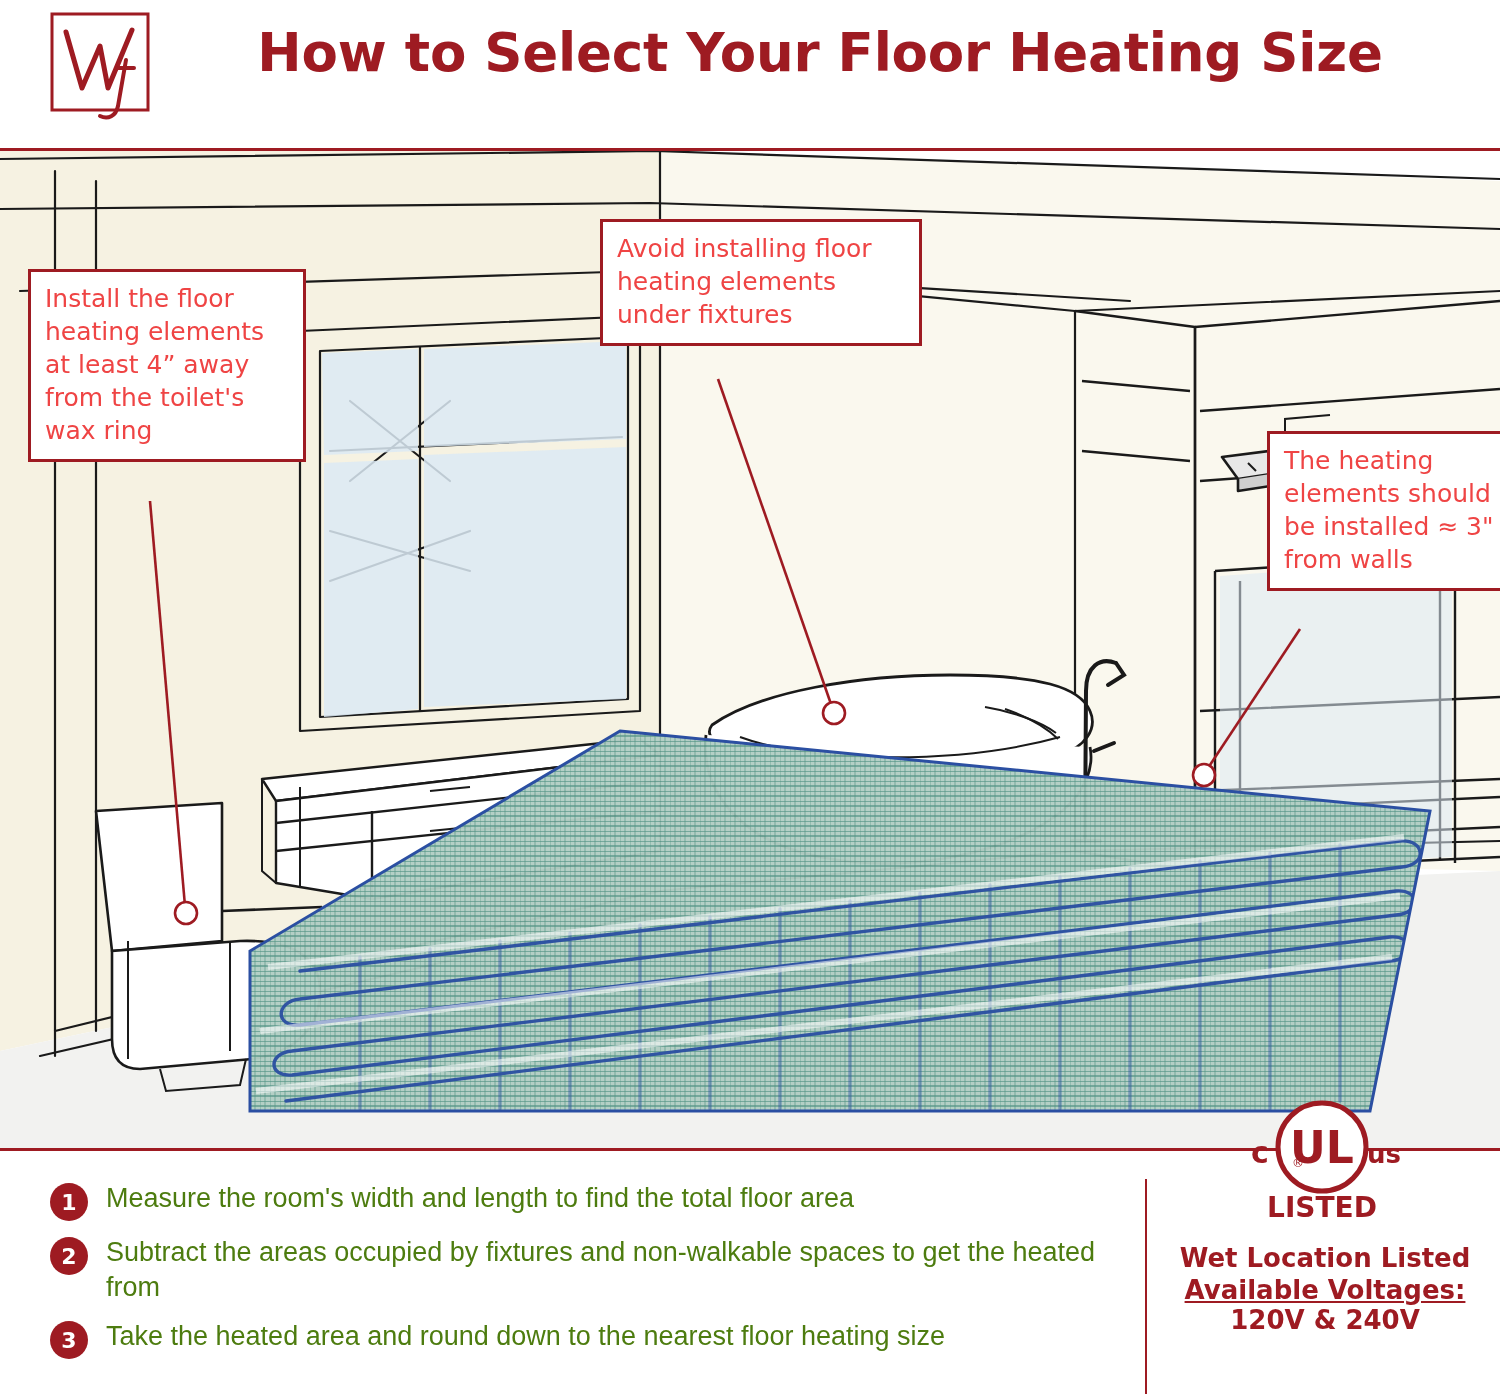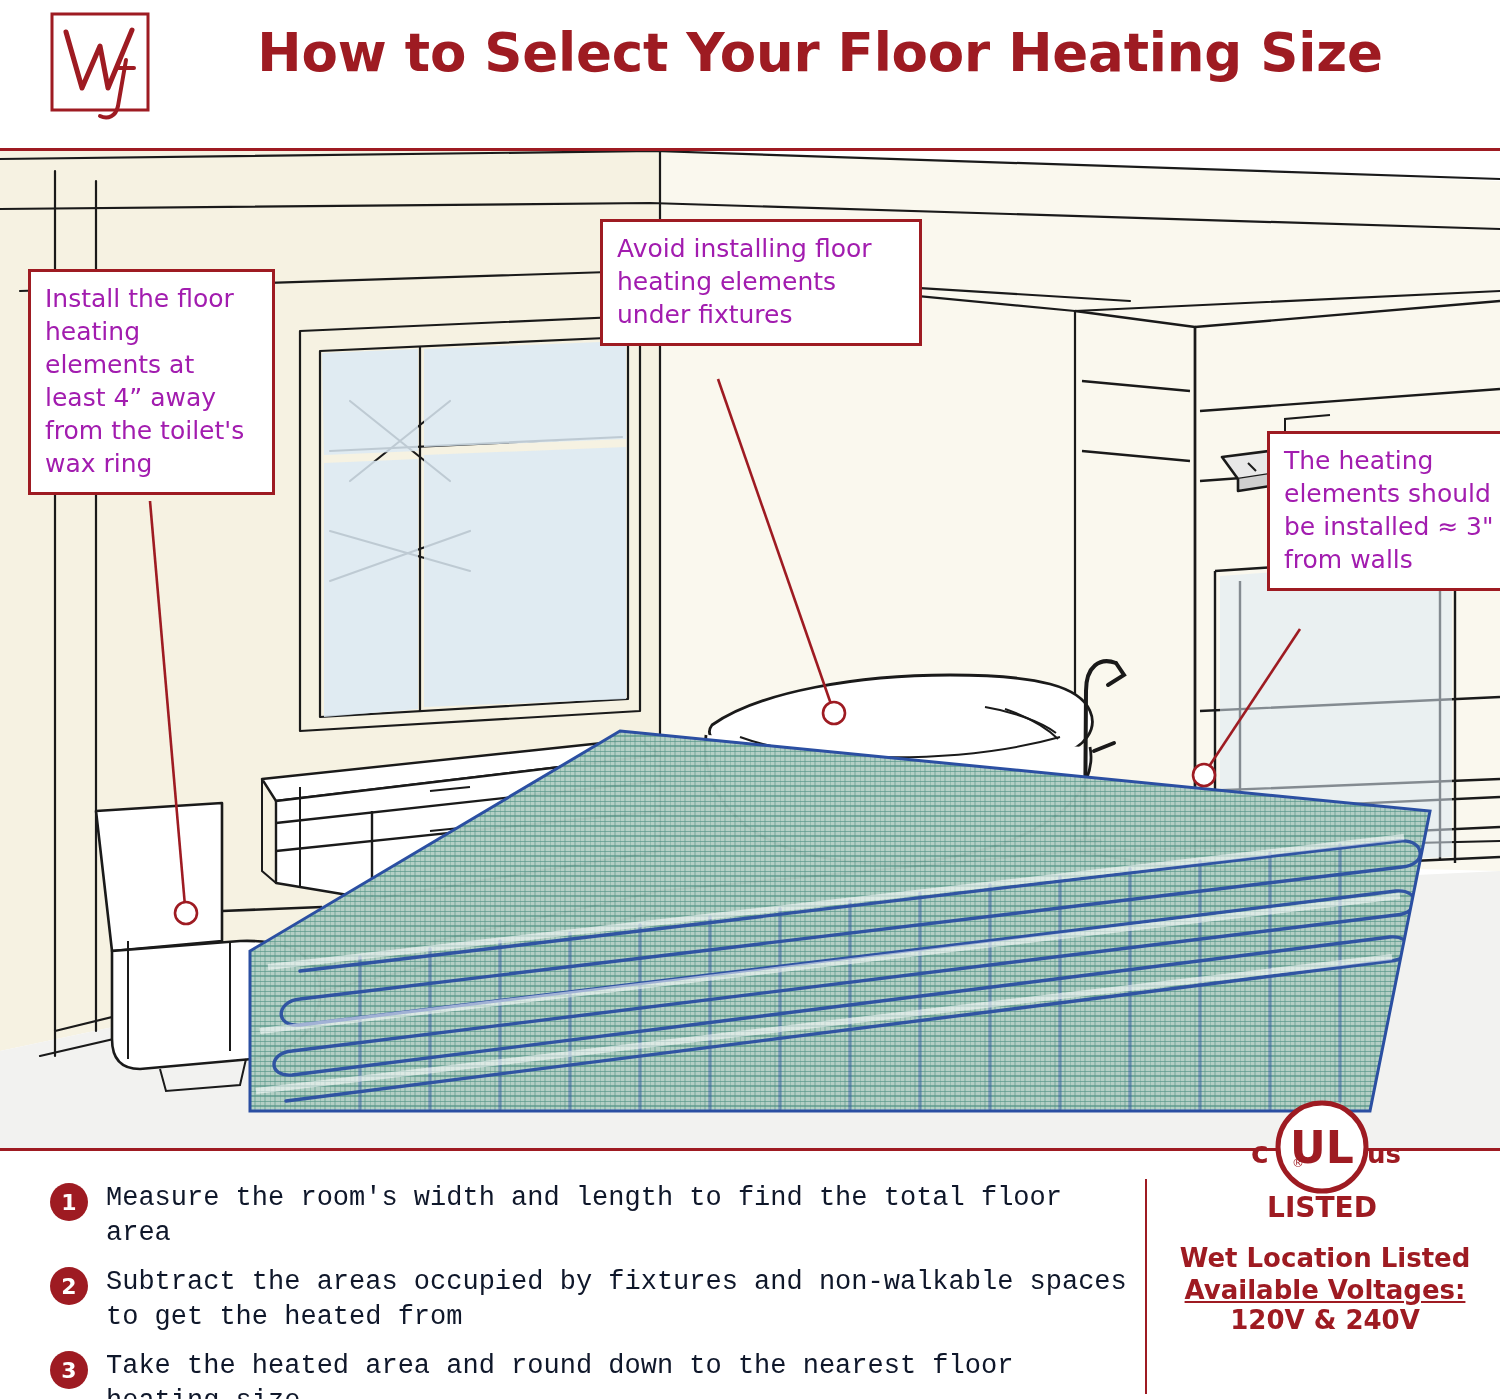--- a/index.html
+++ b/index.html
@@ -66,24 +66,24 @@
 
   
   .callout {
     position: absolute;
     background: #ffffff;
     border: 3px solid #9e1b22;
     box-sizing: border-box;
     padding: 10px 14px 12px 14px;
     font-size: 25px;
     line-height: 1.32;
-    color: #a21caf;
+    color: #ef4444;
     font-family: "DejaVu Sans", sans-serif;
   }
-  .callout-1 { left: 28px;  top: 118px; width: 247px; }
+  .callout-1 { left: 28px;  top: 118px; width: 278px; }
   .callout-2 { left: 600px; top: 68px;  width: 322px; }
   .callout-3 { left: 1267px; top: 280px; width: 272px; }
 
   
   .footer {
     position: absolute;
     left: 0; top: 1151px;
     width: 1500px; height: 248px;
     background: #ffffff;
   }
@@ -108,22 +108,22 @@
     display: flex;
     align-items: center;
     justify-content: center;
     margin-right: 18px;
     margin-top: 2px;
     font-family: "DejaVu Sans", sans-serif;
   }
   .step-text {
     font-size: 27px;
     line-height: 1.3;
-    color: #0f172a;
-    font-family: Liberation Mono, monospace;
+    color: #4d7c0f;
+    font-family: Liberation Sans, sans-serif;
   }
   .footer-divider {
     position: absolute;
     left: 1145px; top: 28px;
     width: 2px; height: 215px;
     background: #9e1b22;
   }
   .ul-mark {
     position: absolute;
     left: 1232px; top: -62px;

